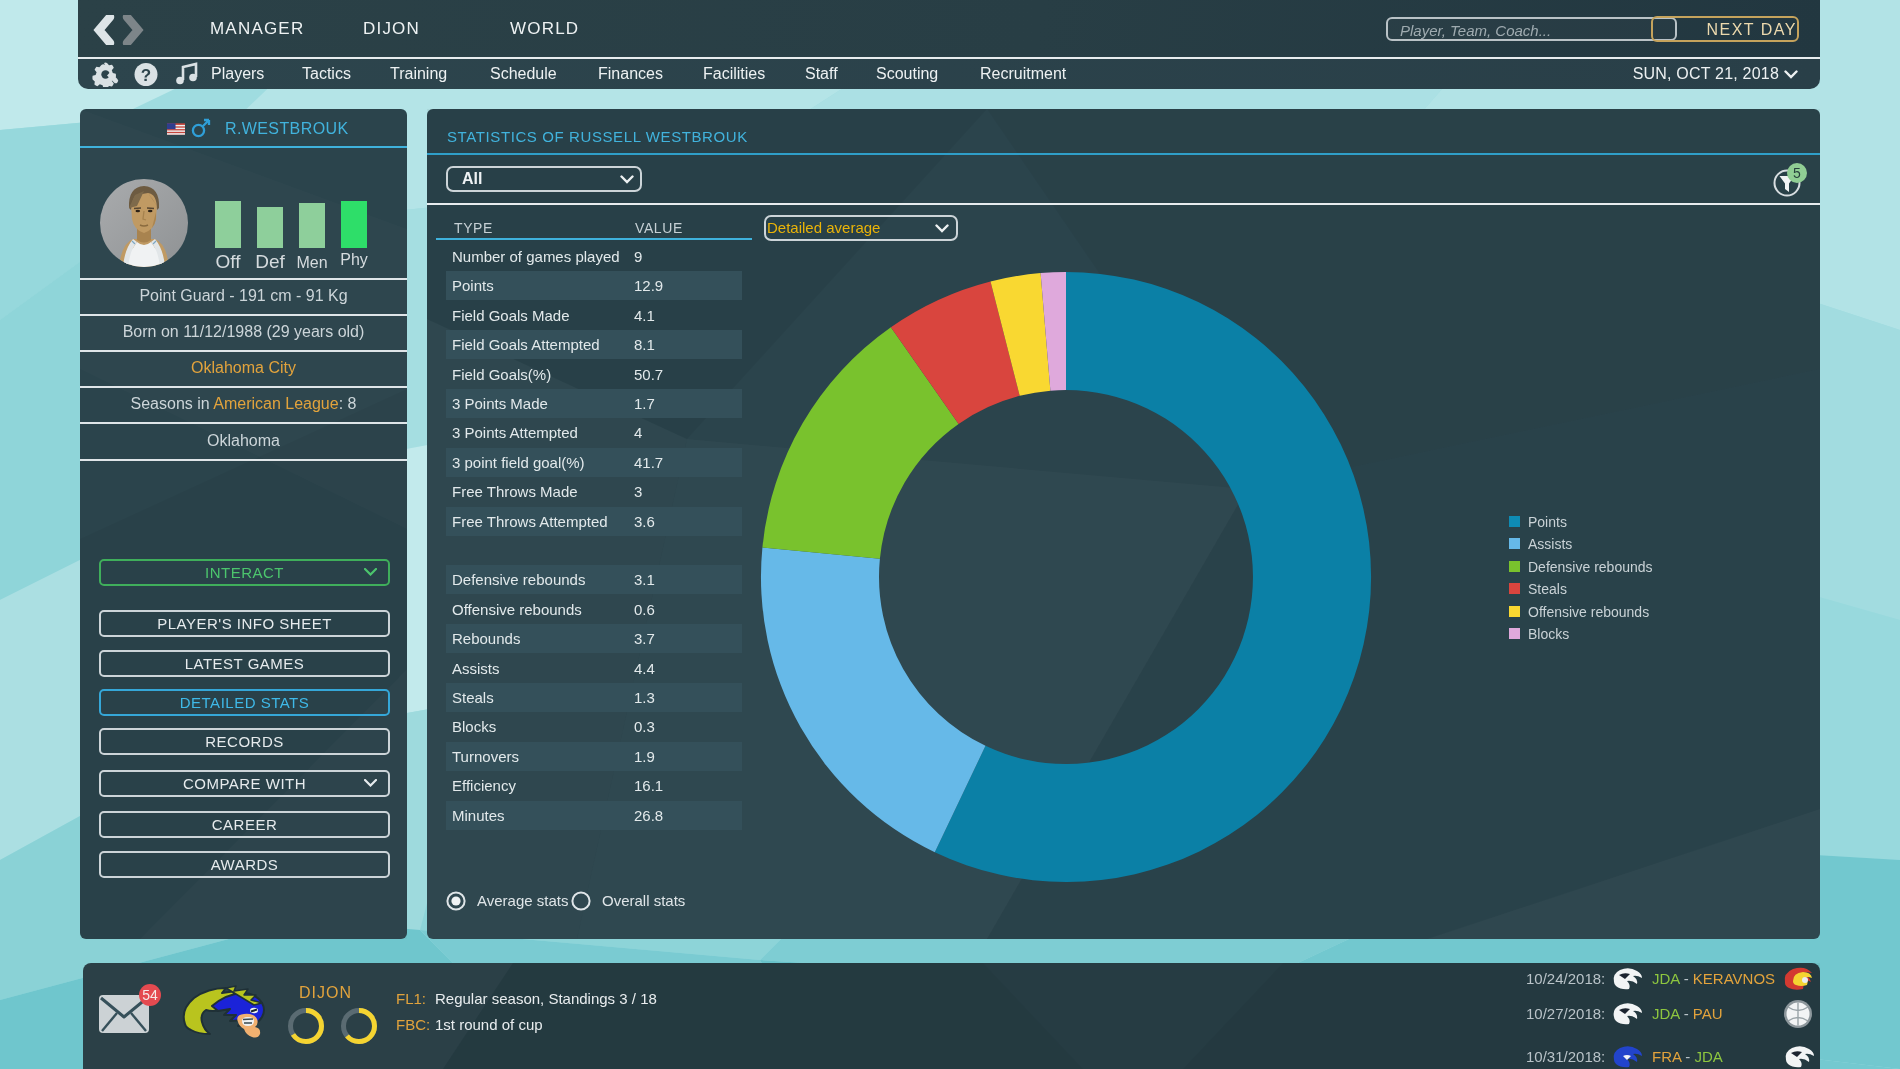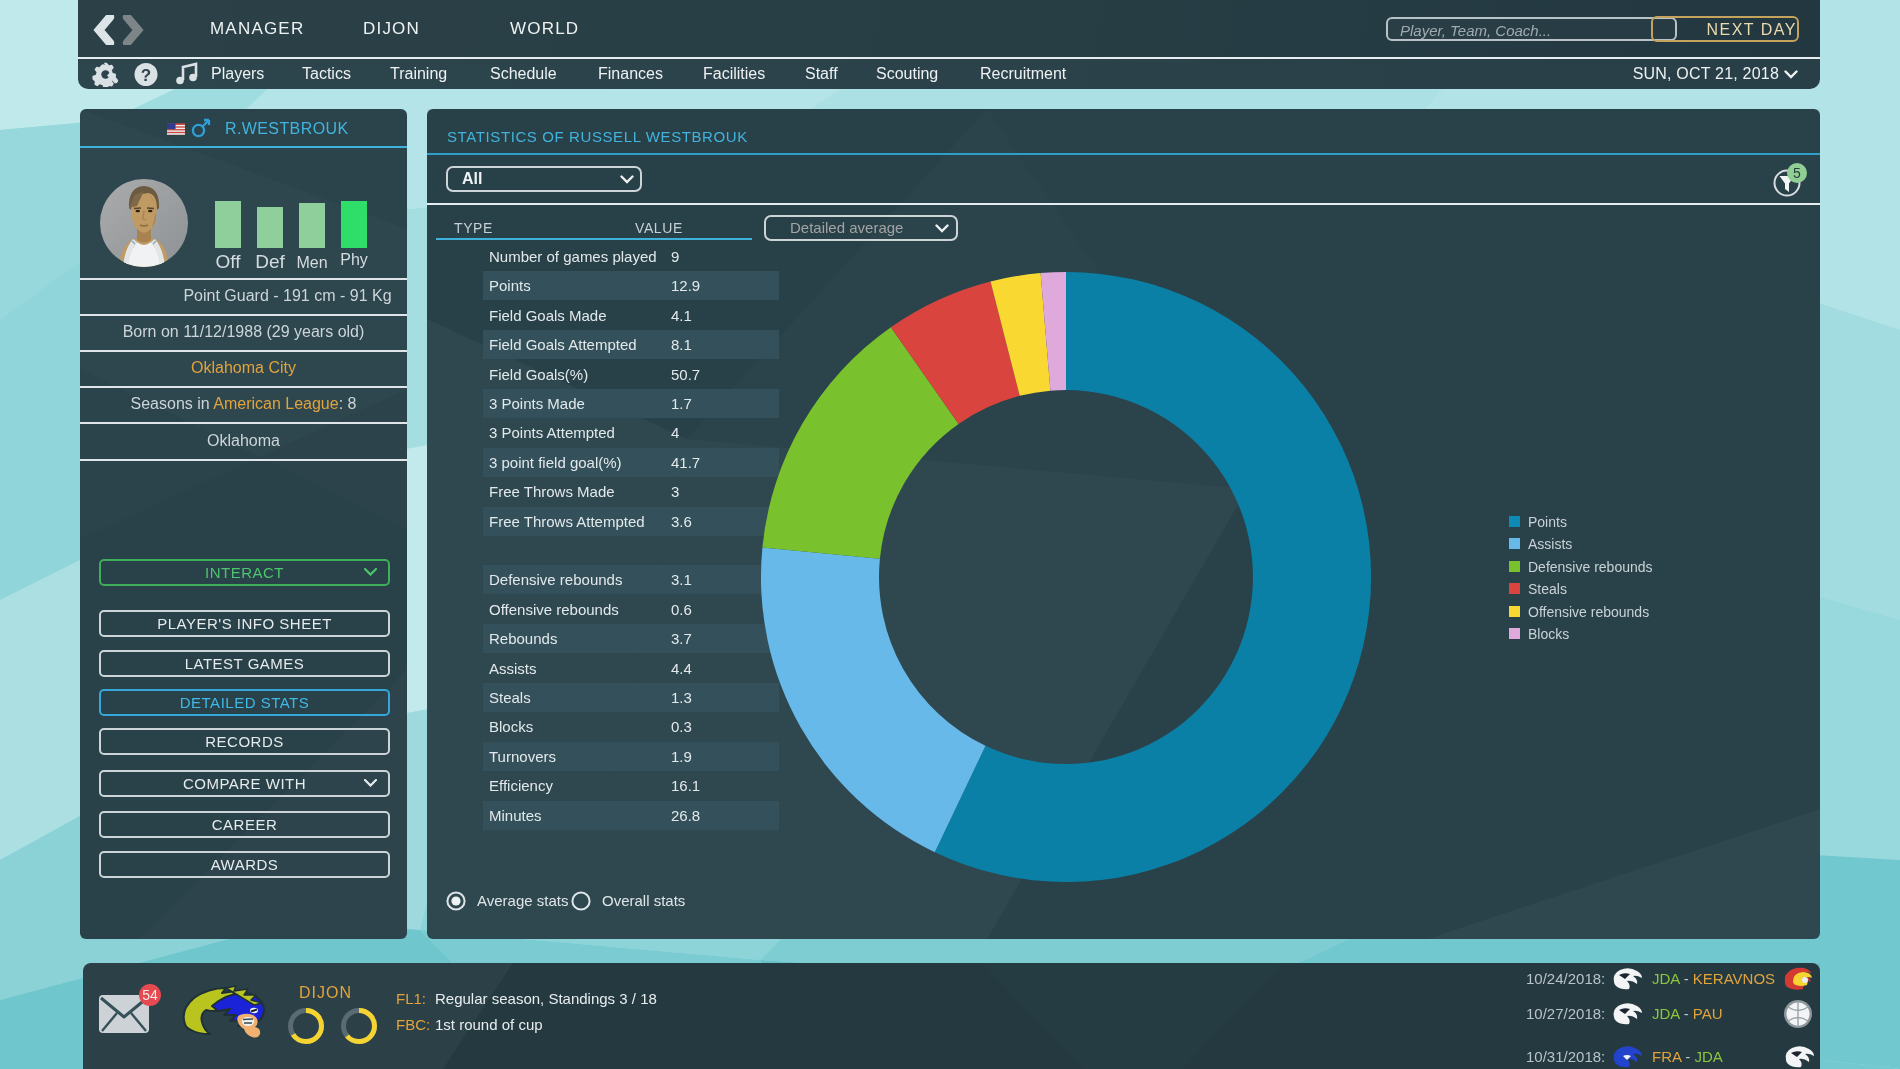--- a/index.html
+++ b/index.html
@@ -14,21 +14,21 @@
 .mitem{position:absolute;top:0;height:30px;line-height:29px;color:#edf1f2;font-size:16px;}
 
 #leftpanel{position:absolute;left:80px;top:109px;width:327px;height:830px;background:#2b444c;border-radius:6px;}
 #mainpanel{position:absolute;left:427px;top:109px;width:1393px;height:830px;background:#2b444c;border-radius:6px;}
 #bottombar{position:absolute;left:83px;top:963px;width:1737px;height:106px;background:#263c43;border-radius:8px 8px 0 0;}
 .cyantext{color:#41b3dd;}
 .row-line{position:absolute;left:0;width:327px;height:2px;background:#dfe5e8;}
 .inforow{position:absolute;left:0;width:327px;text-align:center;font-size:16px;color:#ccd5d9;}
 .btn{position:absolute;left:19px;width:287px;height:23px;border:2px solid #ccd4d8;border-radius:5px;text-align:center;line-height:23px;font-size:15px;color:#e6ebed;letter-spacing:0.5px;}
 
-.trow{position:absolute;left:19px;width:296px;height:29px;font-size:15px;color:#e2e9eb;line-height:29px;margin-left:37px;}
+.trow{position:absolute;left:19px;width:296px;height:29px;font-size:15px;color:#e2e9eb;line-height:29px;}
 .trow .lab{position:absolute;left:6px;}
 .trow .val{position:absolute;left:188px;}
 .trow.alt{background:#34505a;}
 .legend-item{position:absolute;font-size:14px;color:#c9d2d6;}
 .legend-sq{position:absolute;width:11px;height:11px;}
 .orange{color:#e2a33c;}
 .green{color:#8dc63f;}
 .datecol{color:#b9c3c8;}
 </style>
 </head>
@@ -156,21 +156,21 @@
   <div class="abs" style="left:135px;top:92px;width:26px;height:47px;background:#8ecf9b;"></div>
   <div class="abs" style="left:177px;top:98px;width:26px;height:41px;background:#8ecf9b;"></div>
   <div class="abs" style="left:219px;top:94px;width:26px;height:45px;background:#8ecf9b;"></div>
   <div class="abs" style="left:261px;top:92px;width:26px;height:47px;background:#2ede69;"></div>
   <div class="abs" style="left:125px;top:142px;width:46px;text-align:center;color:#d5dbde;font-size:19px;">Off</div>
   <div class="abs" style="left:167px;top:142px;width:46px;text-align:center;color:#d5dbde;font-size:19px;">Def</div>
   <div class="abs" style="left:209px;top:145px;width:46px;text-align:center;color:#d5dbde;font-size:16px;">Men</div>
   <div class="abs" style="left:251px;top:142px;width:46px;text-align:center;color:#d5dbde;font-size:16px;">Phy</div>
 
   <div class="row-line" style="top:169px;"></div>
-  <div class="inforow" style="top:178px;padding-left:44px;">Point Guard - 191 cm - 91 Kg</div>
+  <div class="inforow" style="top:178px;">Point Guard - 191 cm - 91 Kg</div>
   <div class="row-line" style="top:205px;"></div>
   <div class="inforow" style="top:214px;">Born on 11/12/1988 (29 years old)</div>
   <div class="row-line" style="top:241px;"></div>
   <div class="inforow orange" style="top:250px;">Oklahoma City</div>
   <div class="row-line" style="top:277px;"></div>
   <div class="inforow" style="top:286px;">Seasons in <span class="orange">American League</span>: 8</div>
   <div class="row-line" style="top:313px;"></div>
   <div class="inforow" style="top:323px;">Oklahoma</div>
   <div class="row-line" style="top:350px;"></div>
 
@@ -211,21 +211,21 @@
     <path d="M8.5 14 L23.5 14 L18 21.5 L18 30 L14 27 L14 21.5 Z" fill="#f2f4f5"></path>
     <circle cx="26" cy="11" r="10" fill="#90ce94"></circle>
     <text x="26" y="16" font-size="14" fill="#27413d" text-anchor="middle" font-family="Liberation Sans">5</text>
   </svg>
   <div class="abs" style="left:0;top:94px;width:1393px;height:2px;background:#e7ecee;"></div>
 
   <div class="abs" style="left:27px;top:111px;font-size:14px;color:#c6d0d5;letter-spacing:0.6px;">TYPE</div>
   <div class="abs" style="left:208px;top:111px;font-size:14px;color:#c6d0d5;letter-spacing:0.6px;">VALUE</div>
   <div class="abs" style="left:9px;top:129px;width:316px;height:2px;background:#3fb2dc;"></div>
 
-  <div class="abs" style="left:337px;top:106px;width:194px;height:26px;border:2px solid #ccd4d8;border-radius:7px;box-sizing:border-box;color:#a3a3a3;font-size:15px;line-height:22px;padding-left:24px;">Detailed average</div>
+  <div class="abs" style="left:337px;top:106px;width:194px;height:26px;border:2px solid #ccd4d8;border-radius:7px;box-sizing:border-box;color:#eab308;font-size:15px;line-height:22px;padding-left:1px;">Detailed average</div>
   <svg class="abs" style="left:508px;top:115px" width="14" height="9" viewBox="0 0 14 9">
       <path d="M1.5 1.5 L7 7 L12.5 1.5" stroke="#edf1f2" stroke-width="2.4" fill="none" stroke-linecap="round"></path>
     </svg>
 
   <div class="trow" style="top:133px;">
       <span class="lab">Number of games played</span>
       <span class="val">9</span>
     </div>
   <div class="trow alt" style="top:162px;">
       <span class="lab">Points</span>

